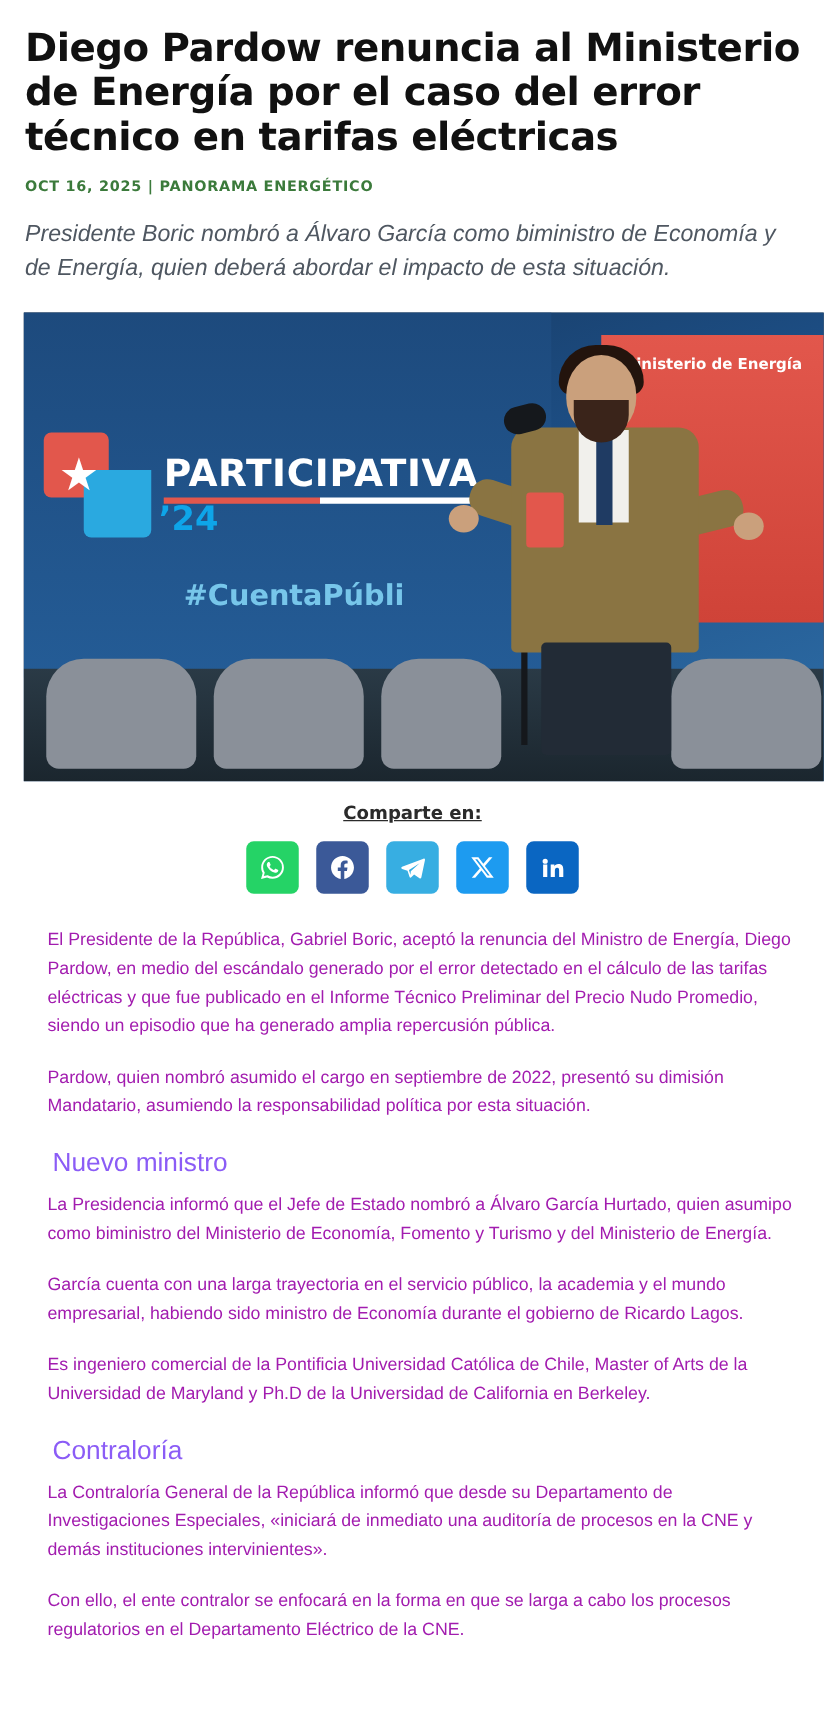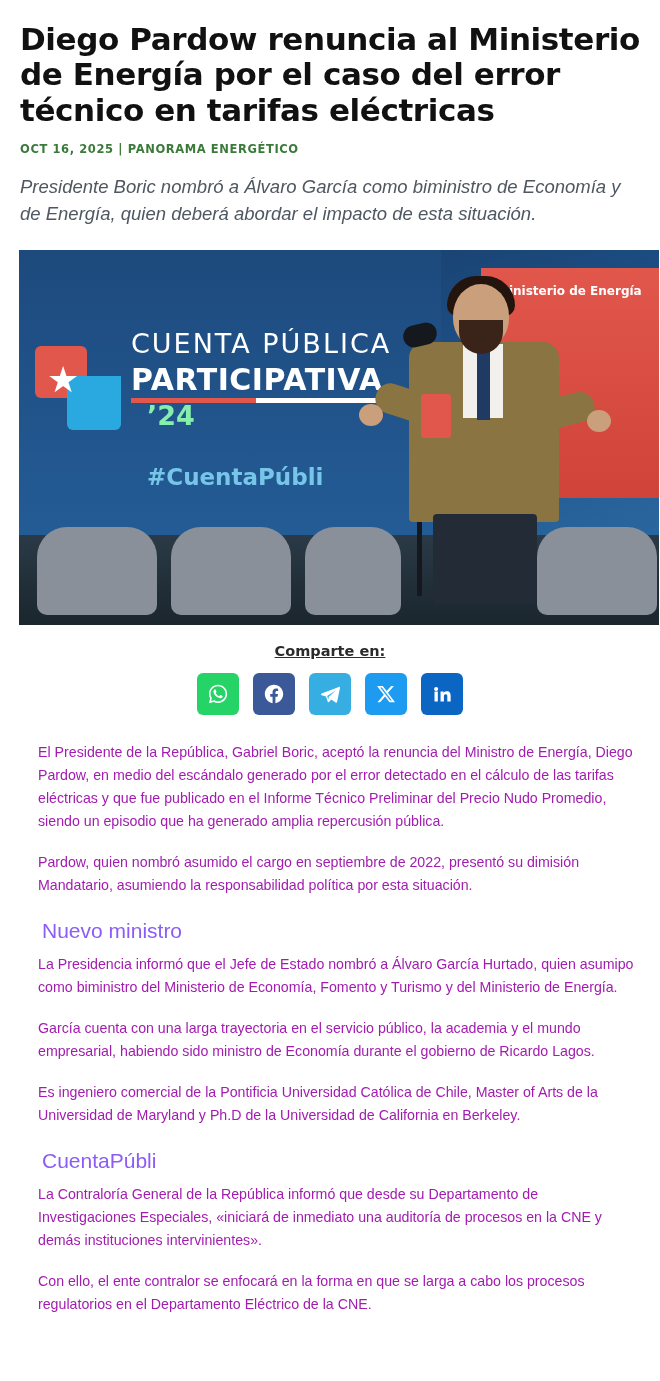--- a/index.html
+++ b/index.html
@@ -84,22 +84,22 @@
     position: absolute; left: 112px; top: 78px;
     color: #ffffff; font-size: 27px; letter-spacing: 2px;
     font-family: "DejaVu Sans", sans-serif; font-weight: 400;
   }
   .hero .ttl2 {
     position: absolute; left: 112px; top: 112px;
     color: #ffffff; font-size: 30px; letter-spacing: 0.5px;
     font-family: "DejaVu Sans", sans-serif; font-weight: 800;
   }
   .hero .ttl3 {
-    position: absolute; left: 128px; top: 150px;
-    color: #86efac; font-size: 27px; font-weight: 800;
+    position: absolute; left: 108px; top: 150px;
+    color: #0ea5e9; font-size: 27px; font-weight: 800;
     font-family: "DejaVu Sans", sans-serif;
   }
   .hero .rule {
     position: absolute; left: 112px; top: 148px; width: 250px; height: 5px;
     background: linear-gradient(90deg, #e2574c 0%, #e2574c 50%, #ffffff 50%, #ffffff 100%);
   }
   .hero .hashtag {
     position: absolute; left: 128px; top: 214px;
     color: #7fd0f2; font-size: 23px; font-weight: 700;
     font-family: "DejaVu Sans", sans-serif; opacity: .92;
@@ -244,21 +244,20 @@
   <div class="hero">
     <div class="bg-left"></div>
     <div class="panel"></div>
 
     <div class="logo-box">
       <div class="sq1"></div>
       <div class="sq2"></div>
       <div class="star">★</div>
     </div>
 
-    <div class="ttl1">CUENTA PÚBLICA</div>
     <div class="rule"></div>
     <div class="ttl2">PARTICIPATIVA</div>
     <div class="ttl3">’24</div>
     <div class="hashtag">#CuentaPúbli</div>
 
     <div class="backdrop-right">
       <div class="bl1">Ministerio de Energía</div>
       <div class="bl2">e Chile</div>
     </div>
 
@@ -330,18 +329,18 @@
     </button>
   </div>
 
   <div class="body-wrap">
     <p>El Presidente de la República, Gabriel Boric, aceptó la renuncia del Ministro de Energía, Diego Pardow, en medio del escándalo generado por el error detectado en el cálculo de las tarifas eléctricas y que fue publicado en el Informe Técnico Preliminar del Precio Nudo Promedio, siendo un episodio que ha generado amplia repercusión pública.</p>
     <p>Pardow, quien nombró asumido el cargo en septiembre de 2022, presentó su dimisión Mandatario, asumiendo la responsabilidad política por esta situación.</p>
     <h2>Nuevo ministro</h2>
     <p>La Presidencia informó que el Jefe de Estado nombró a Álvaro García Hurtado, quien asumipo como biministro del Ministerio de Economía, Fomento y Turismo y del Ministerio de Energía.</p>
     <p>García cuenta con una larga trayectoria en el servicio público, la academia y el mundo empresarial, habiendo sido ministro de Economía durante el gobierno de Ricardo Lagos.</p>
     <p>Es ingeniero comercial de la Pontificia Universidad Católica de Chile, Master of Arts de la Universidad de Maryland y Ph.D de la Universidad de California en Berkeley.</p>
-    <h2>CuentaPúbli</h2>
+    <h2>Contraloría</h2>
     <p>La Contraloría General de la República informó que desde su Departamento de Investigaciones Especiales, «iniciará de inmediato una auditoría de procesos en la CNE y demás instituciones intervinientes».</p>
     <p>Con ello, el ente contralor se enfocará en la forma en que se larga a cabo los procesos regulatorios en el Departamento Eléctrico de la CNE.</p>
   </div>
 
 </div>
 
 </body></html>

